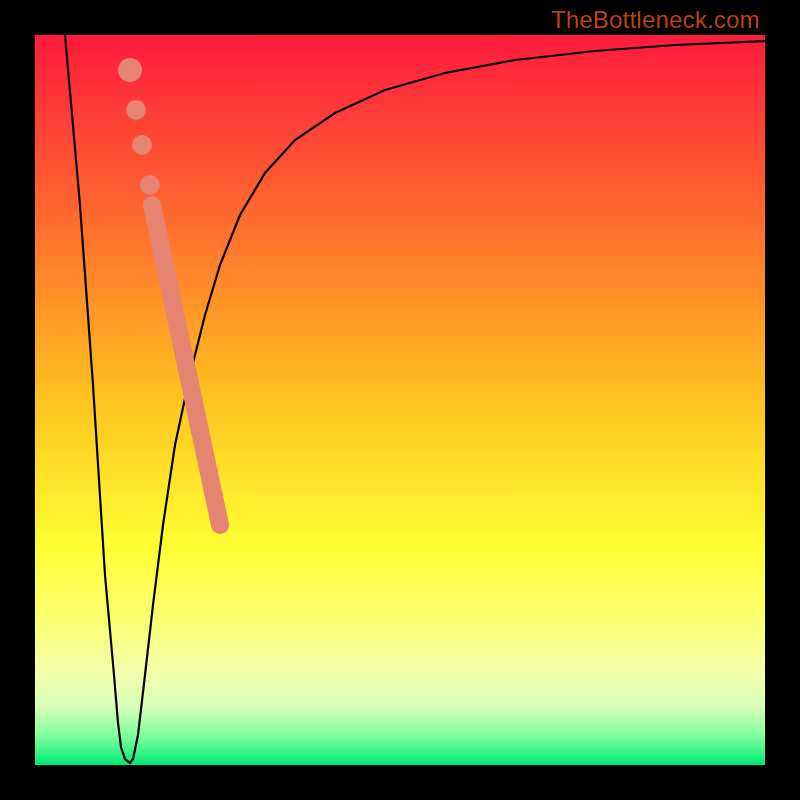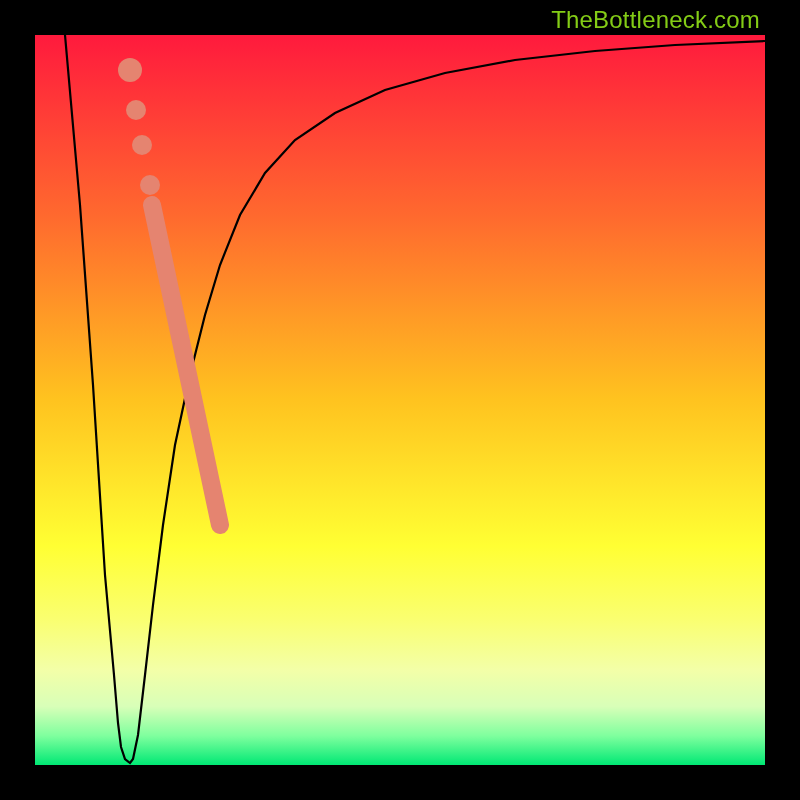--- a/index.html
+++ b/index.html
@@ -33,21 +33,21 @@
   svg.curve {
     position: absolute;
     inset: 0;
   }
   .watermark {
     position: absolute;
     top: 6px;
     right: 40px;
     font-family: Arial, Helvetica, sans-serif;
     font-size: 24px;
-    color: #84cc16;
+    color: #c2410c;
     letter-spacing: 0.2px;
     user-select: none;
   }
 </style>
 </head>
 <body>
 
 <div class="frame">
   <div class="plot-area">
     <svg class="gradient-bg" width="730" height="730" viewBox="0 0 730 730" preserveAspectRatio="none">

